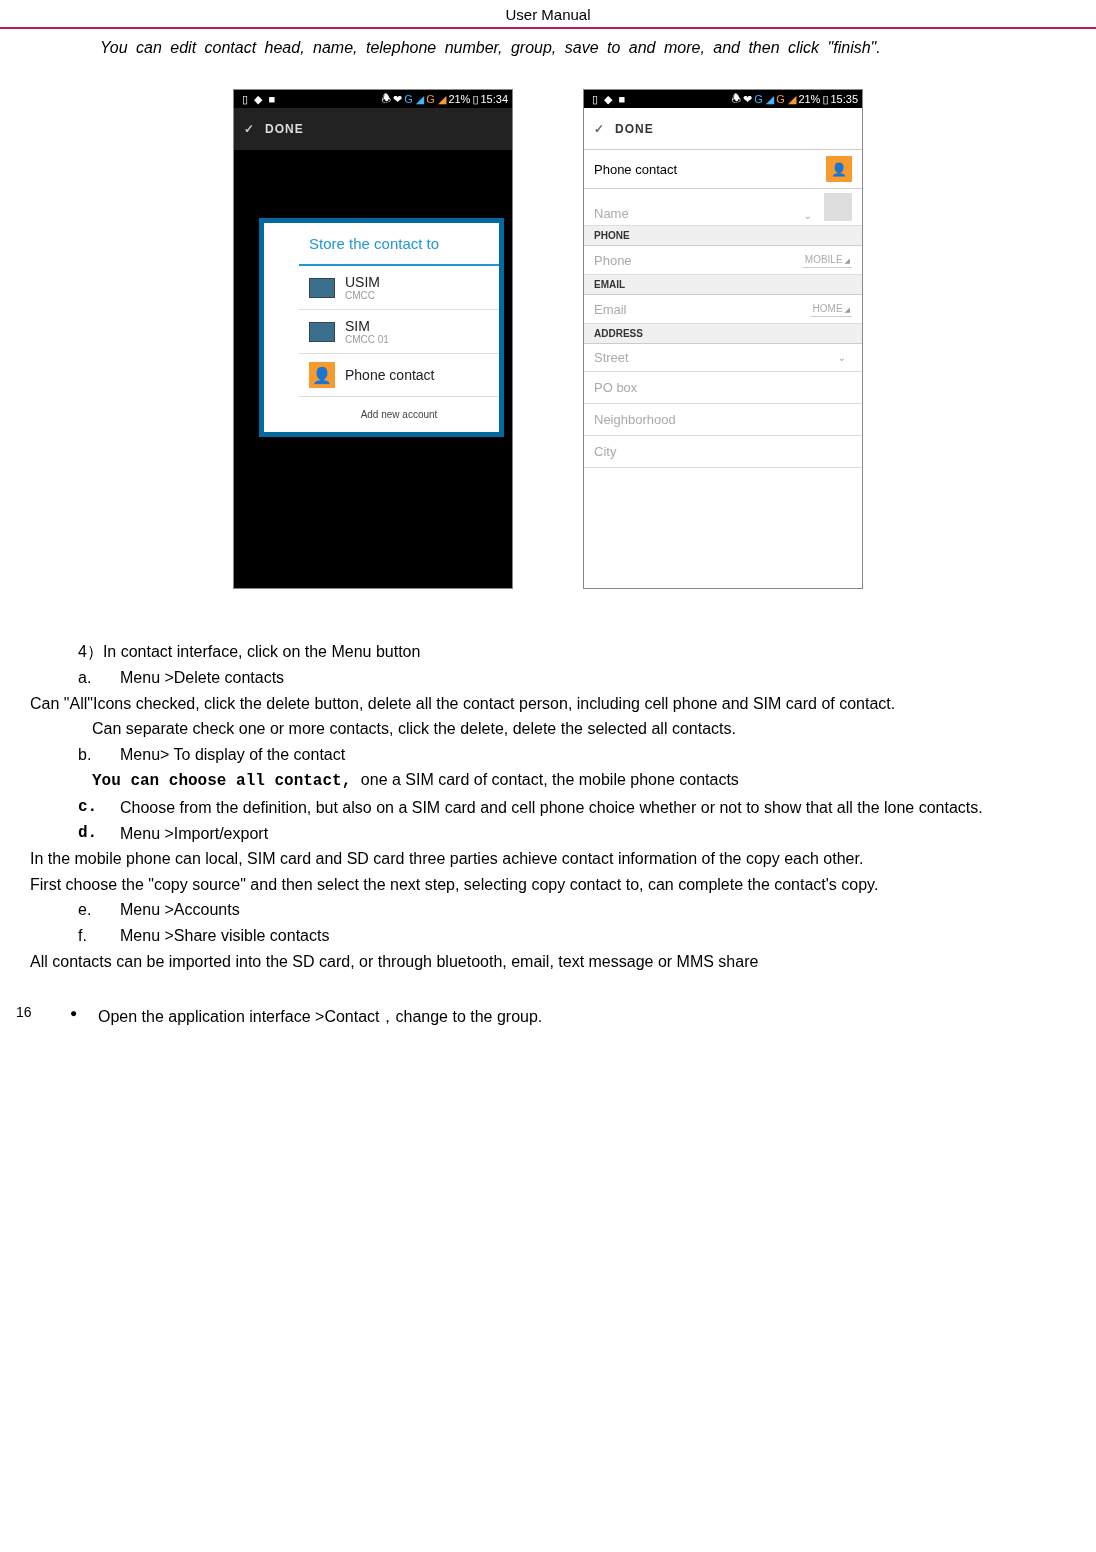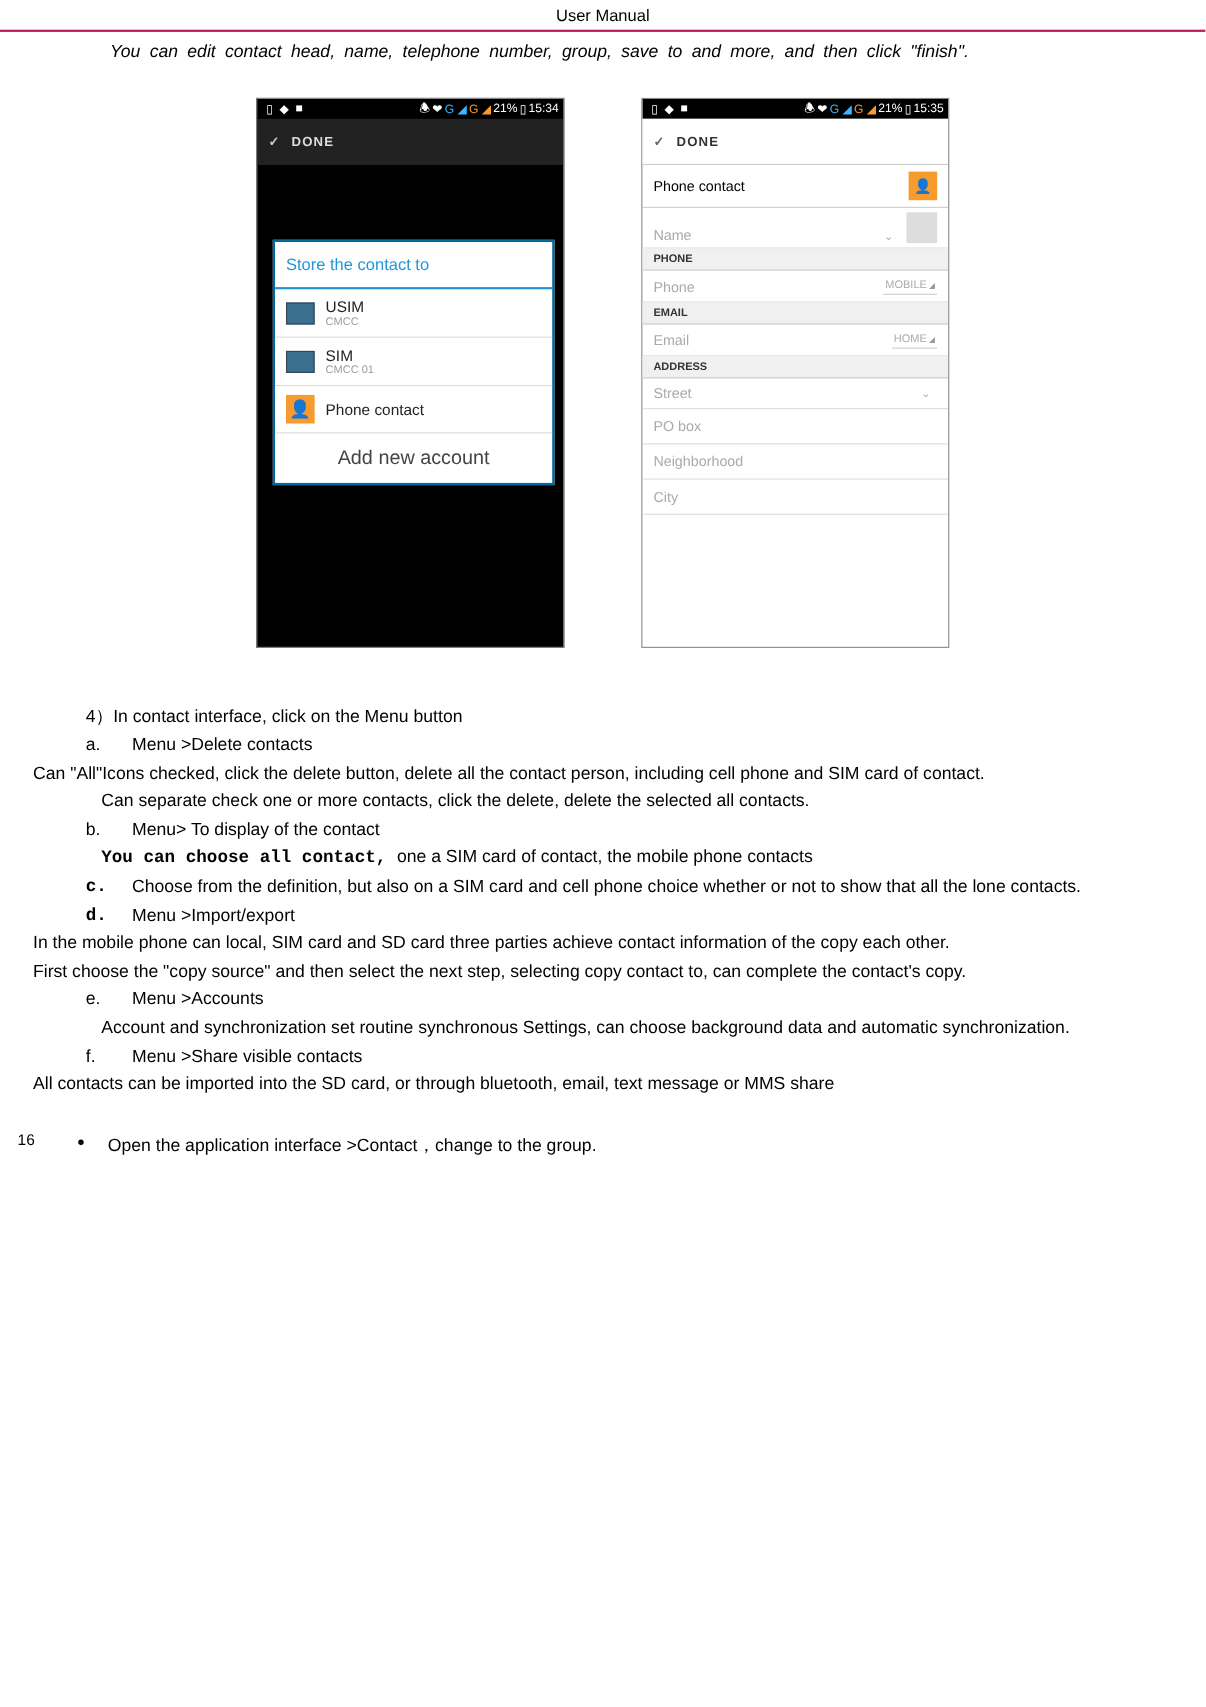--- a/index.html
+++ b/index.html
@@ -72,24 +72,25 @@
     }
     .check {
       margin-right: 10px;
       color: #ccc;
     }
     .donebar-light .check { color: #666; }
     .blank-dark { flex: 1; background: #111; }
     .dialog {
       position: absolute;
       top: 128px;
-      left: 6px; right: 0;
+      left: 17px; right: 0;
       margin: 0 8px;
       background: #fff;
-      border: 2px solid #0369a1;
+      border: 5px solid #0369a1;
+      padding-left: 35px;
     }
     .dialog-title {
       color: #2196d7;
       font-size: 15px;
       padding: 12px 10px;
       border-bottom: 2px solid #2196d7;
     }
     .opt {
       display: flex;
       align-items: center;
@@ -108,21 +109,21 @@
       margin-right: 10px;
       display: flex; align-items: center; justify-content: center;
       color: #fff; font-size: 16px;
     }
     .opt .lbl { font-size: 14px; color: #222; }
     .opt .sub { font-size: 10px; color: #999; }
     .opt-col { display: flex; flex-direction: column; }
     .dialog-footer {
       text-align: center;
       padding: 12px;
-      font-size: 18px;
+      font-size: 10px;
       color: #444;
     }
     
     .form-phone { background: #fff; display: flex; flex-direction: column; }
     .phone-contact-row {
       display: flex; align-items: center;
       padding: 6px 10px;
       border-bottom: 1px solid #ccc;
       font-size: 13px;
     }
@@ -320,23 +321,20 @@
       <span class="li-marker mono">d.</span>
       <span class="li-text">Menu &gt;Import/export</span>
     </div>
     <div class="indent2">In the mobile phone can local, SIM card and SD card three parties achieve contact information of the copy each other.</div>
     <div class="indent2">First choose the "copy source" and then select the next step, selecting copy contact to, can complete the contact's copy.</div>
 
     <div class="li-row">
       <span class="li-marker">e.</span>
       <span class="li-text">Menu &gt;Accounts</span>
     </div>
-    <div style="margin-left:0; text-align:justify;">
-      <span style="padding-left:62px;"></span><span>Account and synchronization set routine synchronous Settings, can choose background data and automatic synchronization.</span>
-    </div>
 
     <div class="li-row">
       <span class="li-marker">f.</span>
       <span class="li-text">Menu &gt;Share visible contacts</span>
     </div>
     <div class="indent2">All contacts can be imported into the SD card, or through bluetooth, email, text message or MMS share</div>
 
     <div class="bullet-row">
       <span class="bullet">●</span>
       <span>Open the   application interface    &gt;Contact，change to the group.</span>

